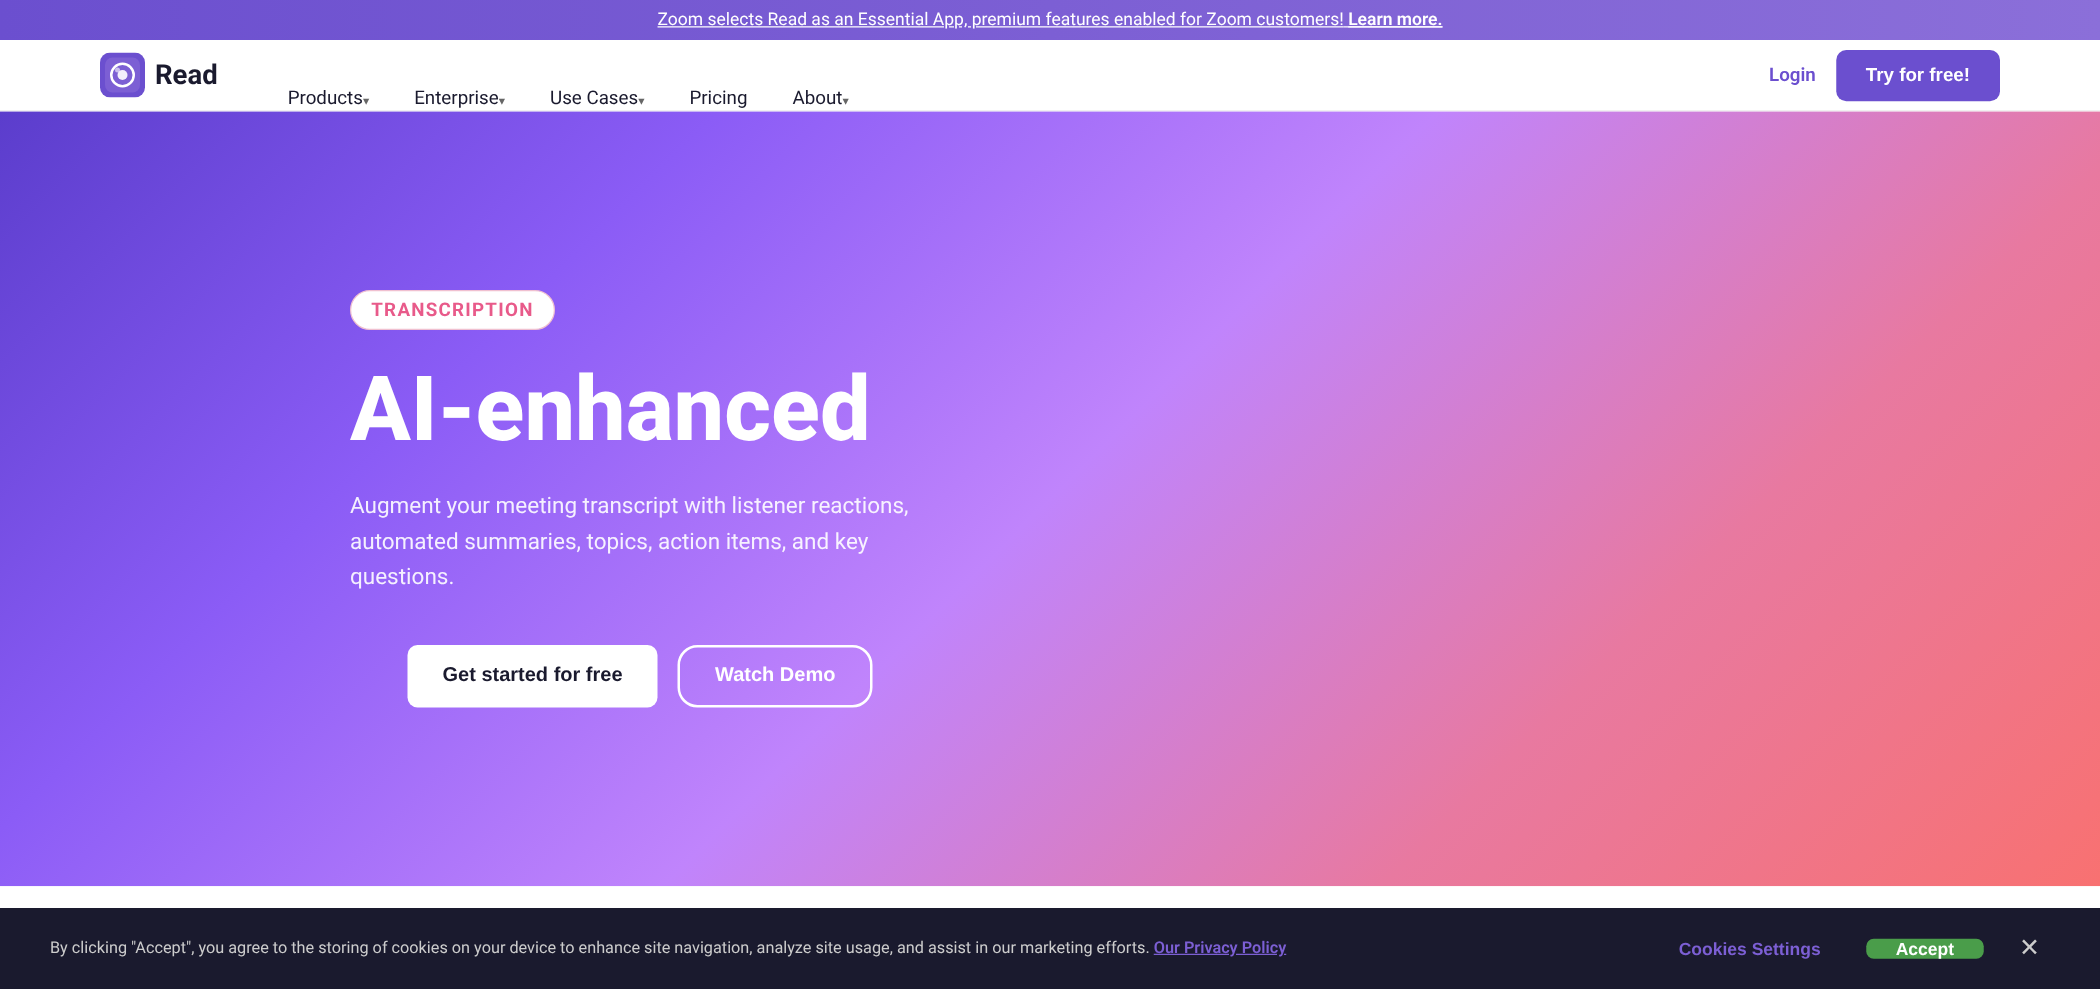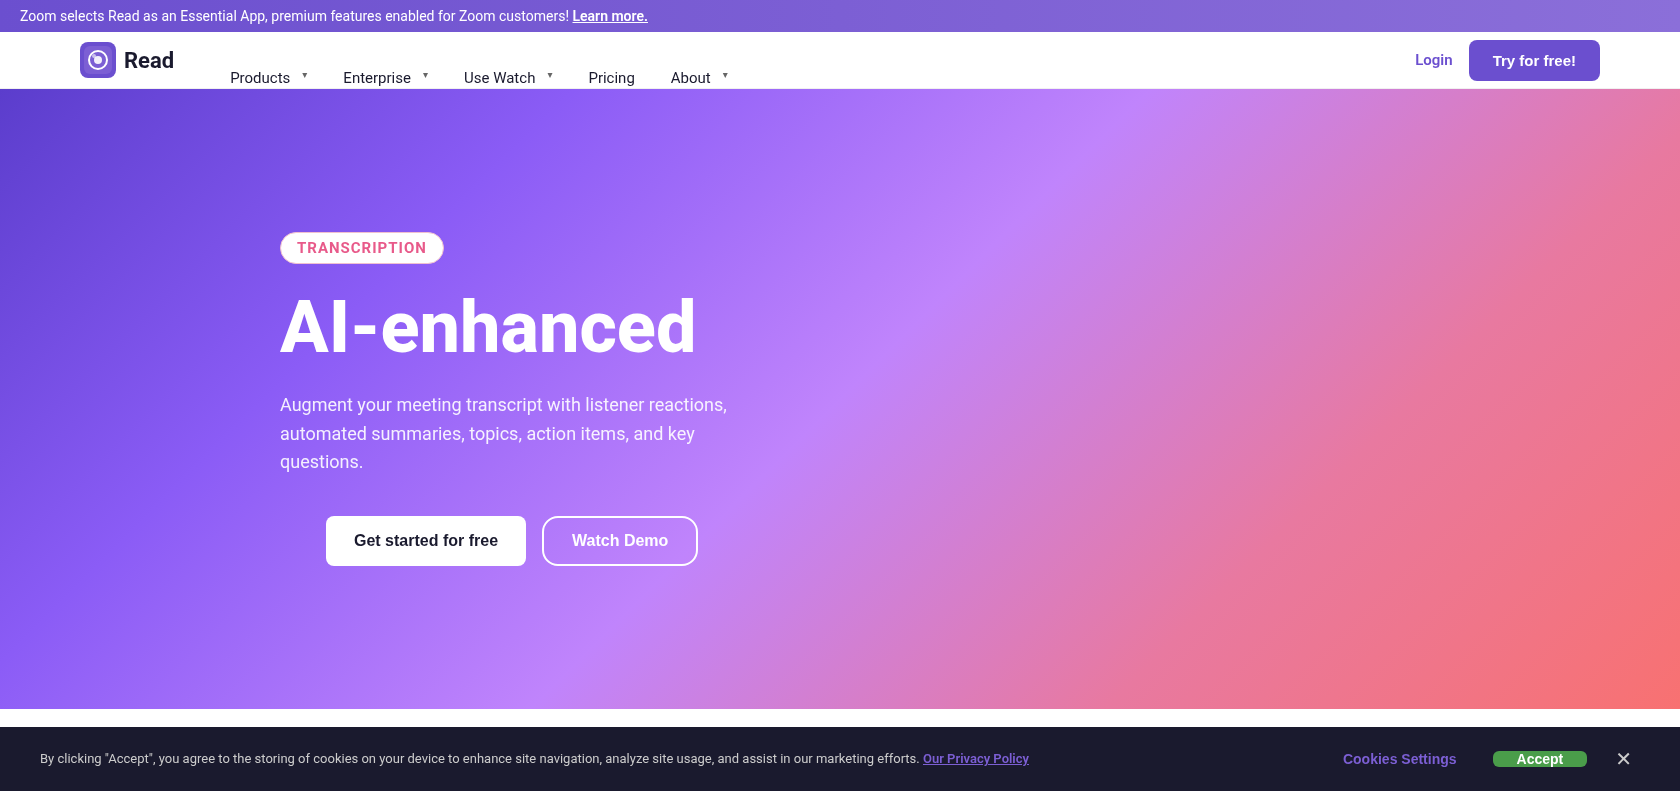--- a/index.html
+++ b/index.html
@@ -2,23 +2,24 @@
 <html><head>
   <meta charset="utf-8">
   <style>
     * { margin: 0; padding: 0; box-sizing: border-box; }
     body { font-family: -apple-system, BlinkMacSystemFont, 'Segoe UI', Roboto, sans-serif; width: 1680px; overflow-x: hidden; }
 
     
     .top-banner {
       background: linear-gradient(90deg, #6b4fcf, #7c5fd4, #8b6fd9);
       color: white;
-      text-align: left;
+      text-align: center;
       padding: 8px 20px;
       font-size: 14px;
+      text-decoration: underline;
     }
     .top-banner a {
       color: white;
       font-weight: 600;
       text-decoration: underline;
       cursor: pointer;
     }
 
     
     .navbar {
@@ -48,22 +49,22 @@
       color: #1a1a2e;
     }
     .nav-links {
       display: flex;
       align-items: center;
       gap: 4px;
       flex: 1;
     }
     .nav-item {
       display: flex;
-      align-items: flex-start;
-      gap: 12px;
+      align-items: flex-end;
+      gap: 0;
       padding: 8px 16px;
       font-size: 15px;
       color: #1a1a2e;
       cursor: pointer;
       border-radius: 6px;
       white-space: nowrap;
       margin-top: 36px;
     }
     .nav-chevron {
       font-size: 10px;
@@ -237,21 +238,21 @@
   <div class="nav-links">
     <div class="nav-item">
       <span>Products</span>
       <span class="nav-chevron">▾</span>
     </div>
     <div class="nav-item">
       <span>Enterprise</span>
       <span class="nav-chevron">▾</span>
     </div>
     <div class="nav-item">
-      <span>Use Watch</span>
+      <span>Use Cases</span>
       <span class="nav-chevron">▾</span>
     </div>
     <div class="nav-item">
       <span>Pricing</span>
     </div>
     <div class="nav-item">
       <span>About</span>
       <span class="nav-chevron">▾</span>
     </div>
   </div>

